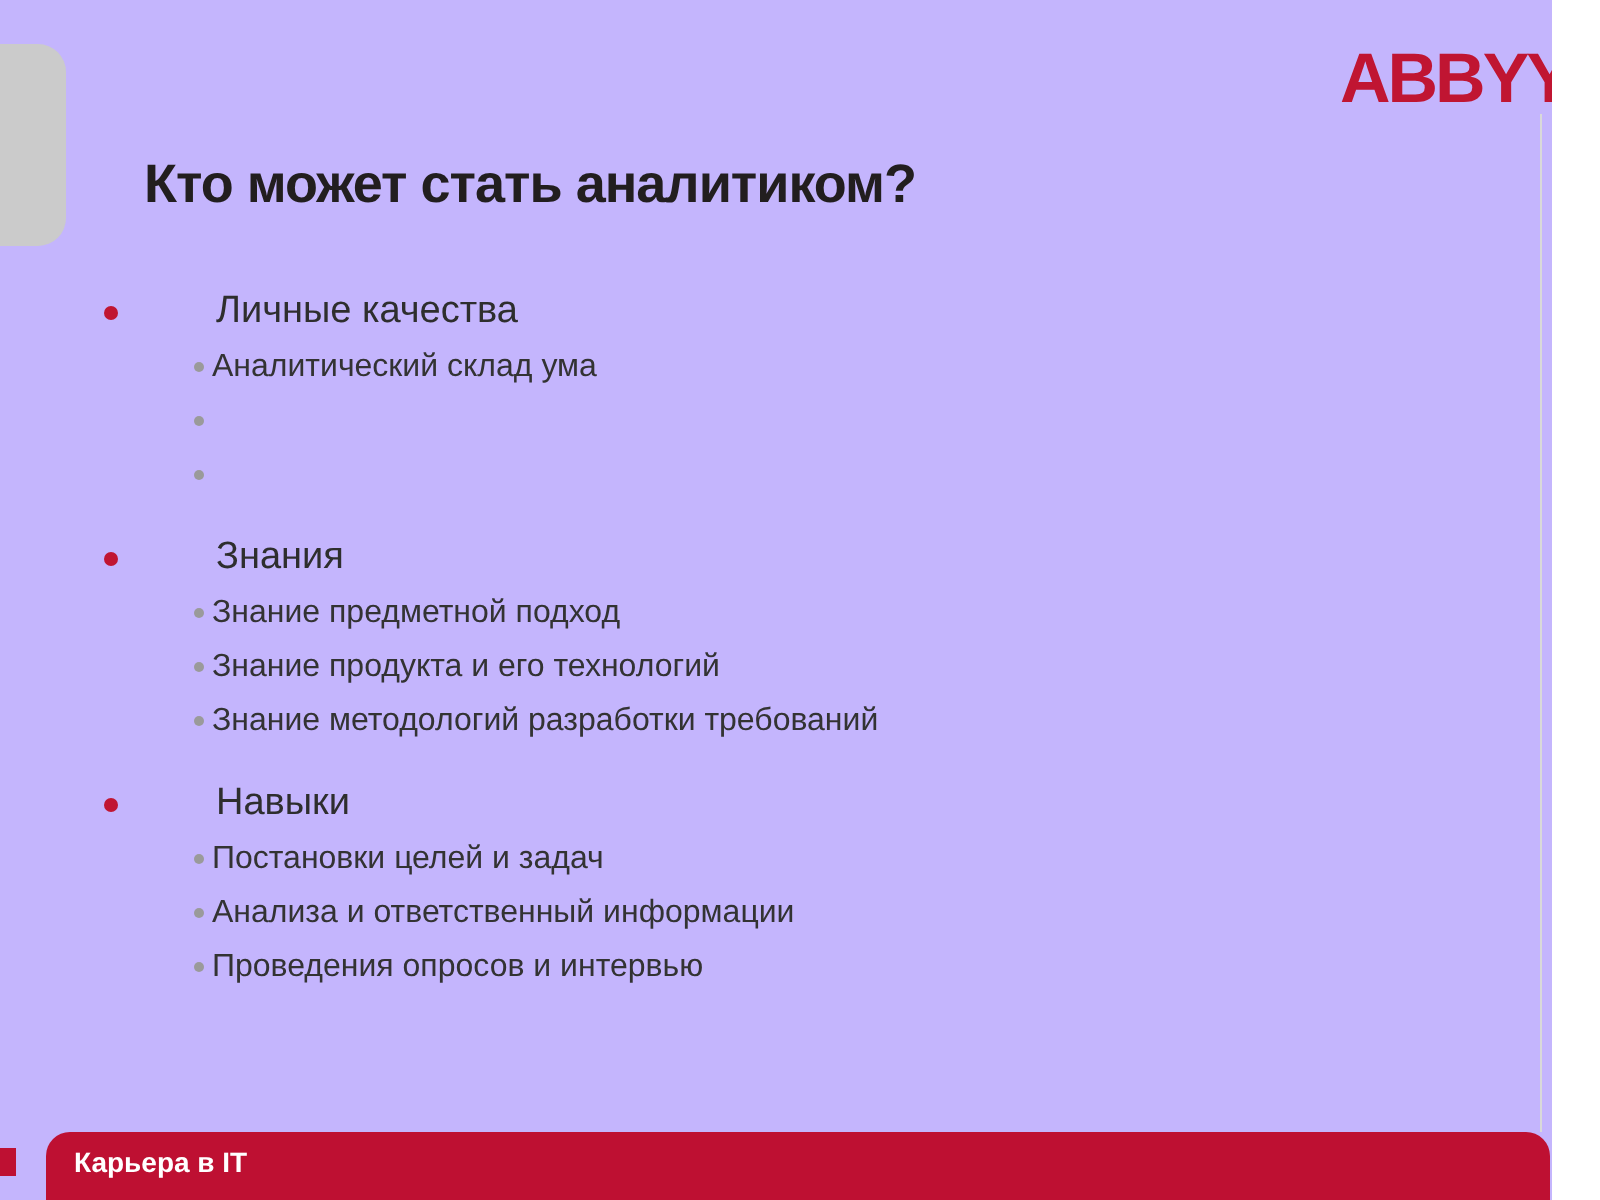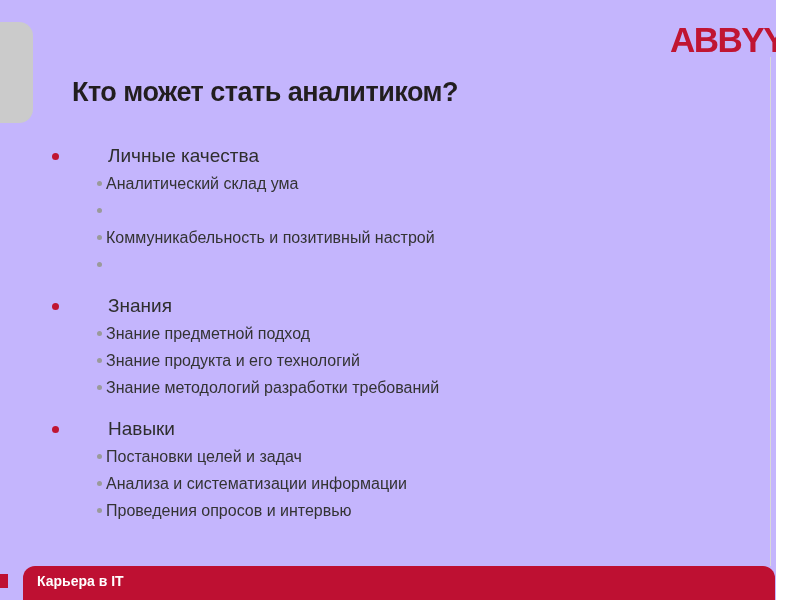--- a/index.html
+++ b/index.html
@@ -142,24 +142,20 @@
     </div>
     <div class="row sub">
       <span class="dot"></span>
       <span>Аналитический склад ума</span>
     </div>
     <div class="row sub">
       <span class="dot"></span>
     </div>
     <div class="row sub">
       <span class="dot"></span>
-      <span>Коммуникабельность и позитивный настрой</span>
-    </div>
-    <div class="row sub">
-      <span class="dot"></span>
     </div>
 
     <div class="row main section-gap">
       <span class="dot"></span>
       <span>Знания</span>
     </div>
     <div class="row sub">
       <span class="dot"></span>
       <span>Знание предметной подход</span>
     </div>
@@ -175,21 +171,21 @@
     <div class="row main section-gap">
       <span class="dot"></span>
       <span>Навыки</span>
     </div>
     <div class="row sub">
       <span class="dot"></span>
       <span>Постановки целей и задач</span>
     </div>
     <div class="row sub">
       <span class="dot"></span>
-      <span>Анализа и систематизации информации</span>
+      <span>Анализа и ответственный информации</span>
     </div>
     <div class="row sub">
       <span class="dot"></span>
       <span>Проведения опросов и интервью</span>
     </div>
 
   </div>
 
   <div class="footer-notch"></div>
   <div class="footer-bar">

